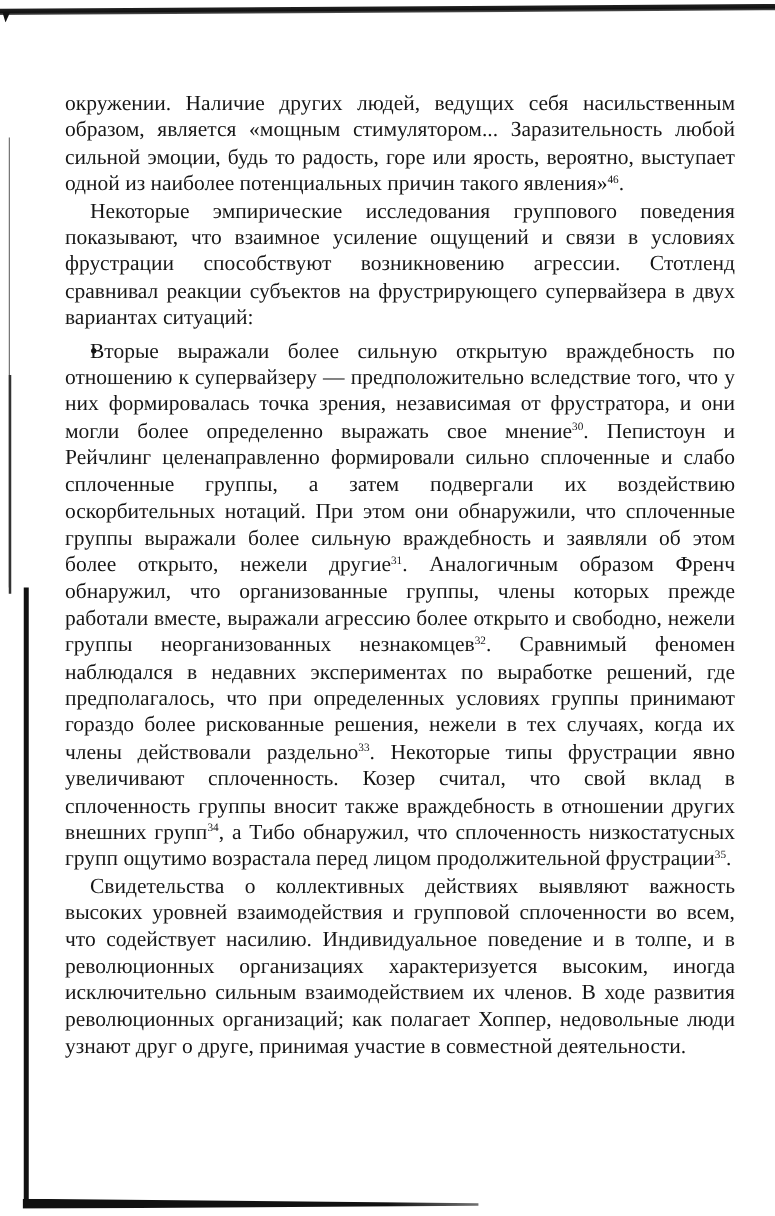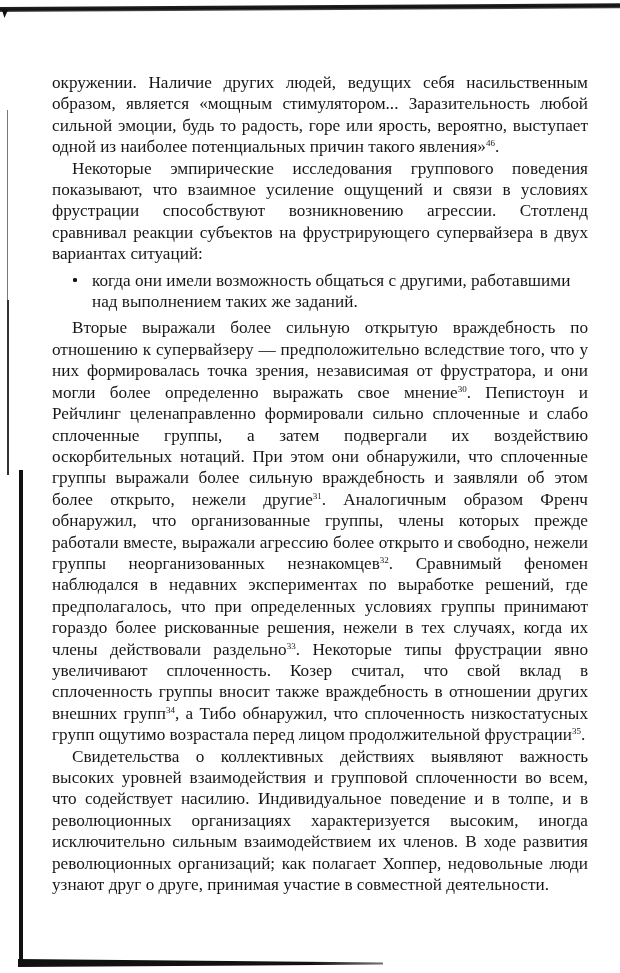--- a/index.html
+++ b/index.html
@@ -84,20 +84,20 @@
 
 <div class="page">
 
   <div class="body-text">
     <p class="first-cont"><span>окружении. Наличие других людей, ведущих себя насильственным образом, является «мощным стимулятором... Заразительность любой сильной эмоции, будь то радость, горе или ярость, вероятно, выступает одной из наиболее потенциальных причин такого явления»</span><sup>46</sup><span>.</span></p>
 
     <p class="indent">Некоторые эмпирические исследования группового поведения показывают, что взаимное усиление ощущений и связи в условиях фрустрации способствуют возникновению агрессии. Стотленд сравнивал реакции субъектов на фрустрирующего супервайзера в двух вариантах ситуаций:</p>
 
     <ul class="bullets">
       <li><span class="bullet">•</span></li>
-      <li><span class="bullet">•</span><span>когда они имели возможность общаться с другими, работавшими над выполнением таких же заданий.</span></li>
+      <li><span class="bullet">•</span></li>
     </ul>
 
     <p class="indent"><span>Вторые выражали более сильную открытую враждебность по отношению к супервайзеру — предположительно вследствие того, что у них формировалась точка зрения, независимая от фрустратора, и они могли более определенно выражать свое мнение</span><sup>30</sup><span>. Пепистоун и Рейчлинг целенаправленно формировали сильно сплоченные и слабо сплоченные группы, а затем подвергали их воздействию оскорбительных нотаций. При этом они обнаружили, что сплоченные группы выражали более сильную враждебность и заявляли об этом более открыто, нежели другие</span><sup>31</sup><span>. Аналогичным образом Френч обнаружил, что организованные группы, члены которых прежде работали вместе, выражали агрессию более открыто и свободно, нежели группы неорганизованных незнакомцев</span><sup>32</sup><span>. Сравнимый феномен наблюдался в недавних экспериментах по выработке решений, где предполагалось, что при определенных условиях группы принимают гораздо более рискованные решения, нежели в тех случаях, когда их члены действовали раздельно</span><sup>33</sup><span>. Некоторые типы фрустрации явно увеличивают сплоченность. Козер считал, что свой вклад в сплоченность группы вносит также враждебность в отношении других внешних групп</span><sup>34</sup><span>, а Тибо обнаружил, что сплоченность низкостатусных групп ощутимо возрастала перед лицом продолжительной фрустрации</span><sup>35</sup><span>.</span></p>
 
     <p class="indent">Свидетельства о коллективных действиях выявляют важность высоких уровней взаимодействия и групповой сплоченности во всем, что содействует насилию. Индивидуальное поведение и в толпе, и в революционных организациях характеризуется высоким, иногда исключительно сильным взаимодействием их членов. В ходе развития революционных организаций; как полагает Хоппер, недовольные люди узнают друг о друге, принимая участие в совместной деятельности.</p>
   </div>
 </div>
 
 </body></html>

